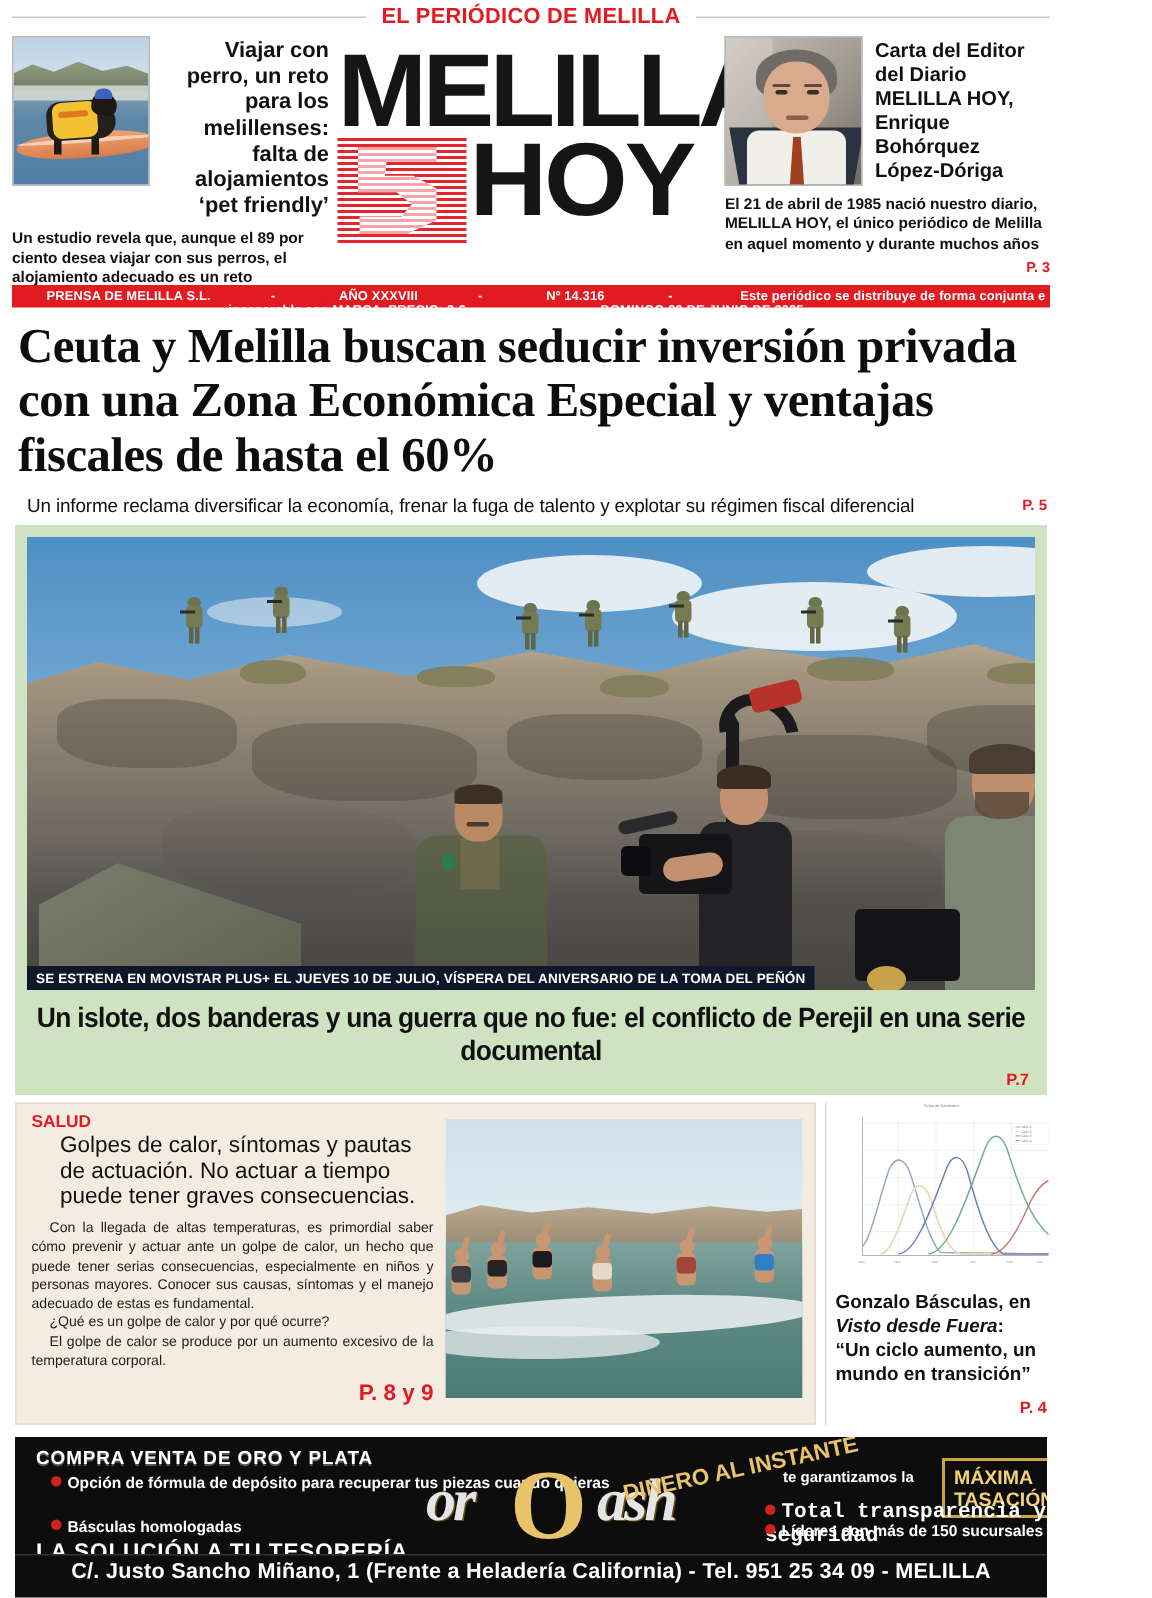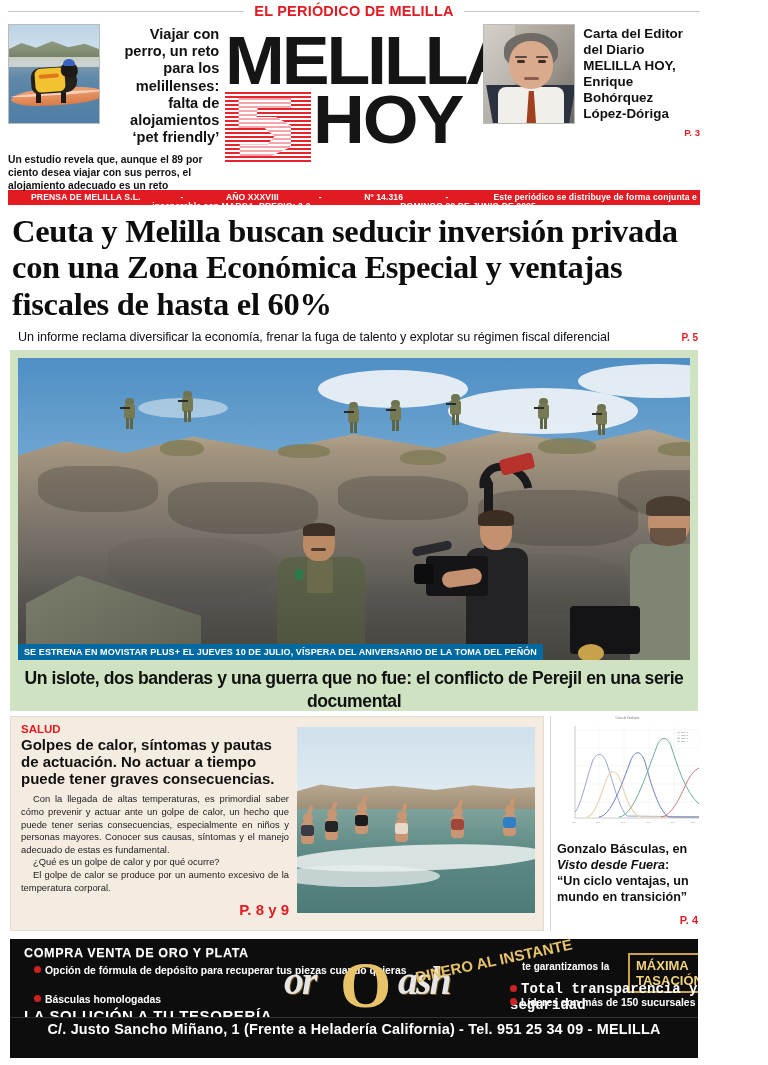--- a/index.html
+++ b/index.html
@@ -173,36 +173,36 @@
   .bp-op2 { position:absolute; left:600px; top:140px; width:120px; height:168px; }
   .bp-op2 .p-head{position:absolute;left:30px;top:0;width:42px;height:48px;background:#c08f6d;border-radius:46%;}
   .bp-op2 .p-hair{position:absolute;left:28px;top:-2px;width:46px;height:20px;background:#4a3d32;border-radius:50% 50% 12% 12%;}
   .bp-op2 .p-beard{position:absolute;left:32px;top:30px;width:36px;height:18px;background:#5a4a3c;border-radius:0 0 46% 46%;opacity:.85;}
   .bp-op2 .p-body{position:absolute;left:12px;top:46px;width:94px;height:122px;border-radius:14px 14px 0 0;
      background:#7f8573;}
   .bp-op2 .p-cam2{position:absolute;left:-48px;top:108px;width:70px;height:48px;background:#141417;border-radius:4px;}
   .bp-op2 .p-lens2{position:absolute;left:-40px;top:146px;width:26px;height:18px;background:#c8a24a;border-radius:50%;}
 
   .caption-bar {
-    position:absolute; left:0; bottom:0; background:#0369a1; color:#fff;
+    position:absolute; left:0; bottom:0; background:#0f172a; color:#fff;
     font-size:9px; font-weight:bold; letter-spacing:.1px; padding:3px 6px;
   }
   .big-head {
     font-family:"Liberation Sans", sans-serif; font-weight:bold;
     font-size:17.6px; color:#111; text-align:center; padding:7px 2px 0 2px;
     letter-spacing:-.45px; transform:scaleY(1.06); transform-origin:center top;
   }
   .big-pref { color:#e21a22; font-weight:bold; font-size:11px; text-align:right; padding:5px 4px 2px 0; }
 
   
   .bottom { display:flex; gap:6px; margin:5px 10px 0 10px; height:215px; }
   .salud { flex:1; background:#f4ece0; display:flex; padding:6px 8px 6px 10px; border:1px solid #e4dccf;}
   .salud-txt { width:268px; }
   .salud-kicker { color:#e21a22; font-weight:bold; font-size:11.5px; margin-bottom:1px; }
-  .salud-head { font-family:"Liberation Sans",sans-serif; font-weight:bold; font-size:15px; line-height:1.14; color:#111; }
+  .salud-head { font-family:"Liberation Sans",sans-serif; font-weight:normal; font-size:15px; line-height:1.14; color:#111;margin-left:19px; }
   .salud-body { font-size:9.4px; line-height:1.34; color:#1c1c1c; margin-top:6px; text-align:justify; }
   .salud-body p { text-indent:12px; }
   .salud-pref { color:#e21a22; font-weight:bold; font-size:15px; text-align:right; margin-top:7px; }
   .beachphoto { flex:1; position:relative; margin-left:8px; overflow:hidden; align-self:flex-start; height:186px; margin-top:4px;}
   .b-sky{position:absolute;inset:0;background:linear-gradient(#cfe0ec 0%,#e2ecf2 42%,#dfe7e9 56%,#9fb6b2 58%,#7ba09c 100%);}
   .b-land{position:absolute;left:0;right:0;top:52px;height:30px;background:linear-gradient(#bfae93,#9d8e78);clip-path:polygon(0 40%,10% 18%,24% 34%,40% 22%,58% 36%,74% 20%,90% 32%,100% 26%,100% 100%,0 100%);}
   .b-water{position:absolute;left:0;right:0;top:82px;bottom:0;background:linear-gradient(#7fa39c,#5f8a86 40%,#4d7b78 100%);}
   .b-foam{position:absolute;left:-10px;right:-10px;top:118px;height:26px;background:#eef3f2;border-radius:50%;opacity:.85;transform:rotate(-2deg);}
   .b-foam2{position:absolute;left:-20px;right:40%;top:138px;height:22px;background:#e8eeee;border-radius:50%;opacity:.75;}
   .swim{position:absolute;width:16px;height:46px;}
@@ -295,20 +295,21 @@
           <div class="ed-hair"></div>
           <div class="ed-face"></div>
           <div class="ed-brow1"></div>
           <div class="ed-brow2"></div>
           <div class="ed-eye1"></div>
           <div class="ed-eye2"></div>
           <div class="ed-mouth"></div>
         </div>
         <div class="ed-head">Carta del Editor del Diario MELILLA HOY, Enrique Bohórquez López-Dóriga</div>
       </div>
+      <div class="ed-body">El 21 de abril de 1985 nació nuestro diario, MELILLA HOY, el único periódico de Melilla en aquel momento y durante muchos años</div>
       <div class="pref">P. 3</div>
     </div>
   </div>
 
   <div class="redstrip">
     <span>PRENSA DE MELILLA S.L.</span><span>-</span>
     <span>AÑO XXXVIII</span><span>-</span>
     <span>Nº 14.316</span><span>&nbsp;-&nbsp;</span>
     <span>Este periódico se distribuye de forma conjunta e inseparable con MARCA. PRECIO: 2 €</span>
     <span>&nbsp;&nbsp;</span>
@@ -423,20 +424,21 @@
         <div class="p-head"></div>
         <div class="p-hair"></div>
         <div class="p-beard"></div>
         <div class="p-cam2"></div>
         <div class="p-lens2"></div>
       </div>
 
       <div class="caption-bar">SE ESTRENA EN MOVISTAR PLUS+ EL JUEVES 10 DE JULIO, VÍSPERA DEL ANIVERSARIO DE LA TOMA DEL PEÑÓN</div>
     </div>
     <div class="big-head">Un islote, dos banderas y una guerra que no fue: el conflicto de Perejil en una serie documental</div>
+    <div class="big-pref">P.7</div>
   </div>
 
   <div class="bottom">
 
     <div class="salud">
       <div class="salud-txt">
         <div class="salud-kicker">SALUD</div>
         <div class="salud-head">Golpes de calor, síntomas y pautas de actuación. No actuar a tiempo puede tener graves consecuencias.</div>
         <div class="salud-body">
           <p>Con la llegada de altas temperaturas, es primordial saber cómo prevenir y actuar ante un golpe de calor, un hecho que puede tener serias consecuencias, especialmente en niños y personas mayores. Conocer sus causas, síntomas y el manejo adecuado de estas es fundamental.</p>
@@ -543,21 +545,21 @@
               <text x="64" y="107">1900</text>
             <text x="89" y="107">1950</text>
               <text x="114" y="107">2000</text>
               <text x="134" y="107">2050</text>
           </g>
         </svg>
       </div>
       <div class="op-head">
         <span>Gonzalo Básculas, en</span><br>
         <em>Visto desde Fuera</em><span>:</span><br>
-        <span>“Un ciclo ventajas, un mundo en transición”</span>
+        <span>“Un ciclo aumento, un mundo en transición”</span>
       </div>
       <div class="op-pref">P. 4</div>
     </div>
   </div>
 
   <div class="ad">
     <div class="ad-title">COMPRA VENTA DE ORO Y PLATA</div>
     <div class="ad-b1">
       <span class="bullet"></span><span>Opción de fórmula de depósito para recuperar tus piezas cuando quieras</span>
     </div>

